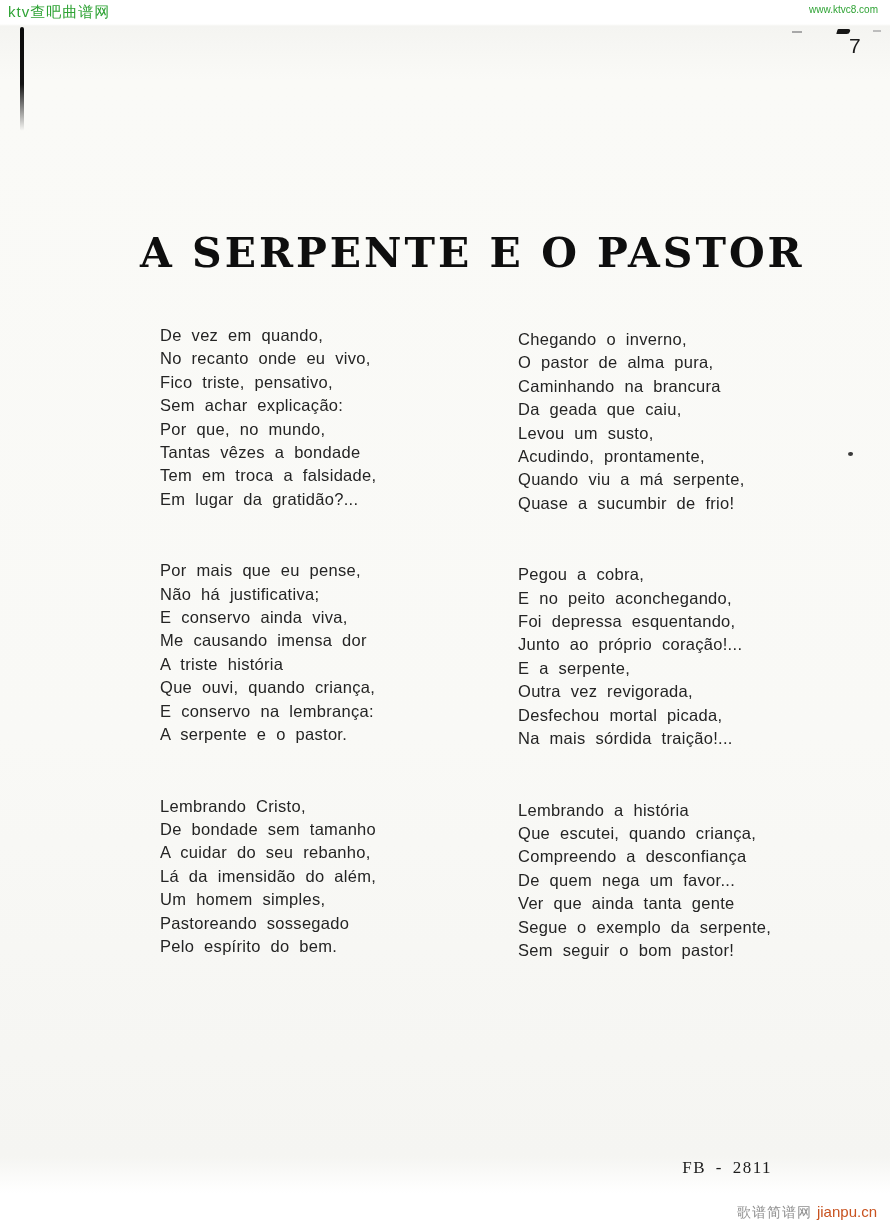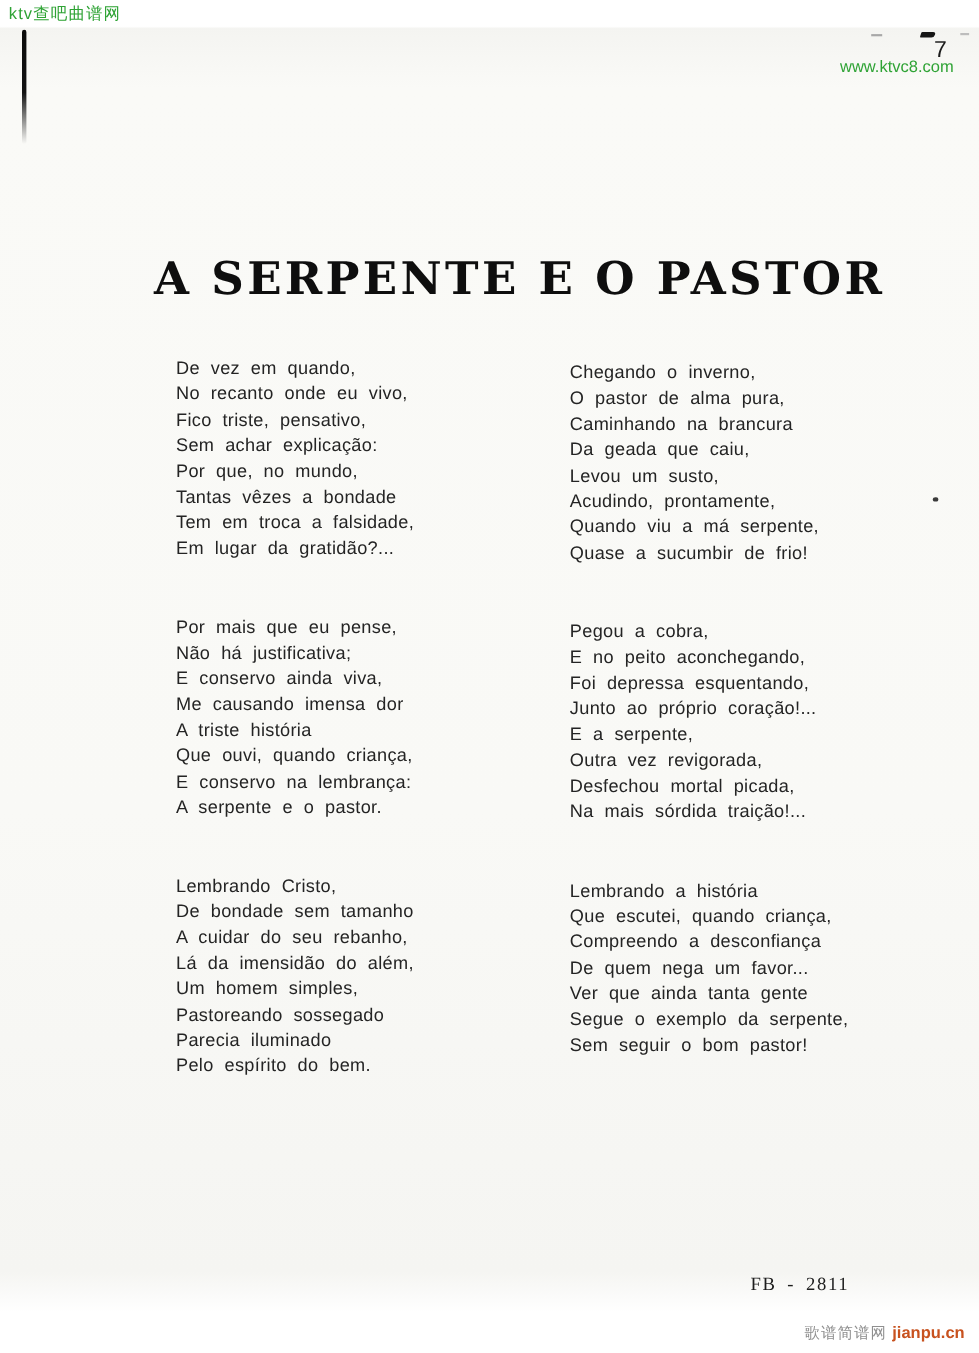--- a/index.html
+++ b/index.html
@@ -15,23 +15,22 @@
       #ffffff 97%, #ffffff 100%);
     font-family: "Liberation Sans", sans-serif;
   }
 
   
   .wm-top-left {
     position: absolute; left: 8px; top: 3px;
     font-size: 15px; letter-spacing: 1px;
   }
   .wm-top-right {
-    position: absolute; right: 23px; top: 4px;
-    font-size: 15px;
-    margin-top: 48px;
+    position: absolute; right: 12px; top: 4px;
+    font-size: 10px;
   }
   .wm-bottom {
     position: absolute; right: 13px; top: 1203px;
     font-size: 14px; letter-spacing: 1px;
     white-space: nowrap;
   }
   .wm-bottom .domain { letter-spacing: 0; font-size: 15px; }
 
   
   .artifact-bar {
@@ -126,21 +125,20 @@
           <div class="line">E conservo na lembrança:</div>
           <div class="line">A serpente e o pastor.</div>
         </div>
       <div class="stanza">
           <div class="line">Lembrando Cristo,</div>
           <div class="line">De bondade sem tamanho</div>
           <div class="line">A cuidar do seu rebanho,</div>
           <div class="line">Lá da imensidão do além,</div>
           <div class="line">Um homem simples,</div>
           <div class="line">Pastoreando sossegado</div>
-          <div class="line">Parecia iluminado</div>
           <div class="line">Pelo espírito do bem.</div>
         </div>
     </div>
     <div class="col-right">
       <div class="stanza">
           <div class="line">Chegando o inverno,</div>
           <div class="line">O pastor de alma pura,</div>
           <div class="line">Caminhando na brancura</div>
           <div class="line">Da geada que caiu,</div>
           <div class="line">Levou um susto,</div>
@@ -167,16 +165,16 @@
           <div class="line">Segue o exemplo da serpente,</div>
           <div class="line">Sem seguir o bom pastor!</div>
         </div>
     </div>
   </div>
 
   <div class="footer-code">FB - 2811</div>
 
   <div class="wm-bottom">
     <span class="site" style="color: rgb(143, 143, 143); margin-left: 23px;">歌谱简谱网</span>
-    <span class="domain" style="color: rgb(200, 82, 31); font-weight: bold;">jianpu.cn</span>
+    <span class="domain" style="color: rgb(200, 82, 31);">jianpu.cn</span>
   </div>
 
 </div>
 
 </body></html>

